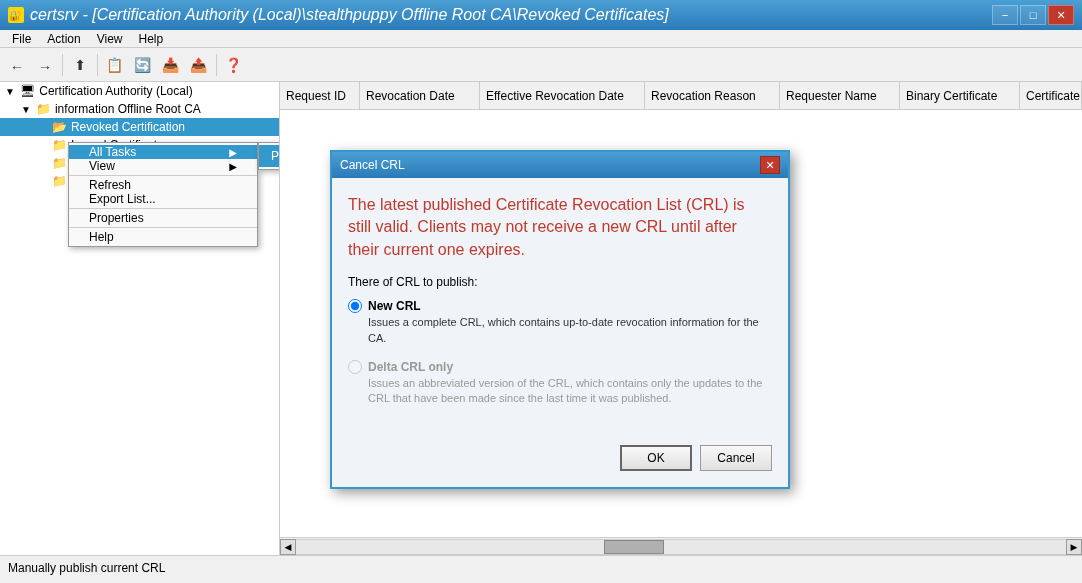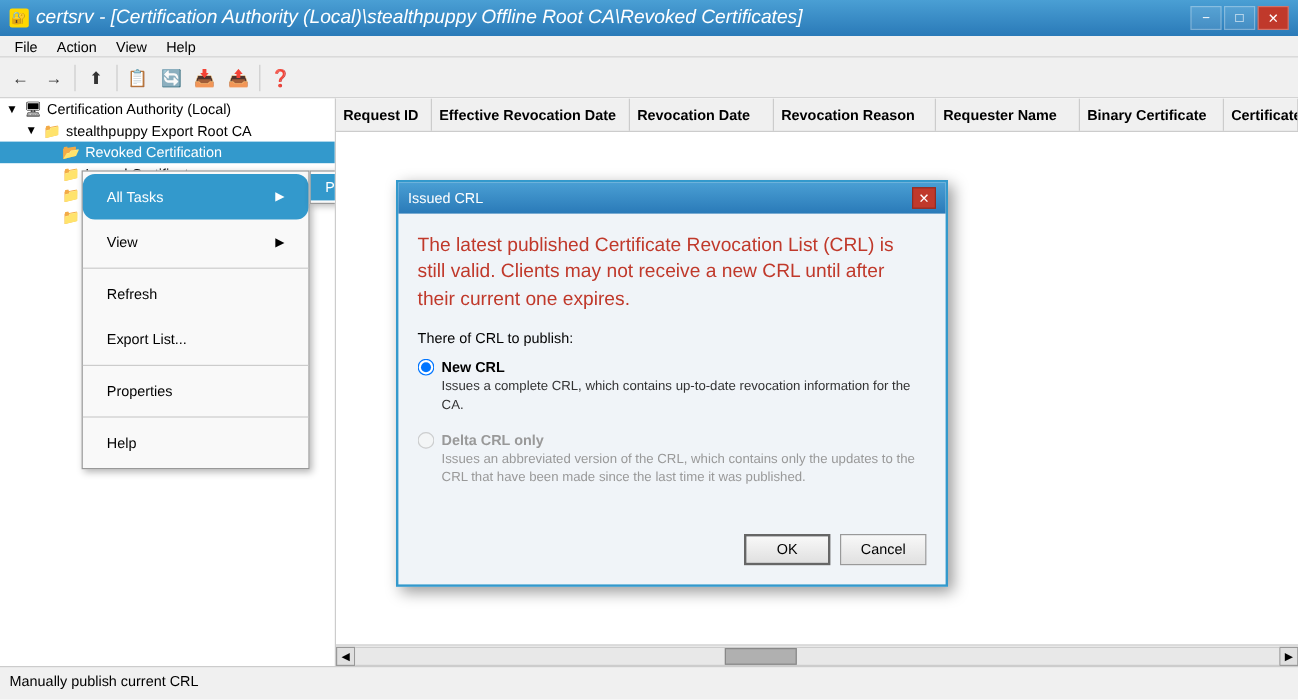--- a/index.html
+++ b/index.html
@@ -122,27 +122,26 @@
       left: 68px;
       top: 60px;
       width: 190px;
       background: #f9f9f9;
       border: 1px solid #999;
       box-shadow: 2px 2px 6px rgba(0,0,0,0.3);
       z-index: 100;
       padding: 2px 0;
     }
     .ctx-item {
-      padding: 12px 20px;
+      padding: 0 20px;
       cursor: pointer;
       font-size: 12px;
       display: flex;
       align-items: center;
       justify-content: space-between;
-      border-radius: 10px;
     }
     .ctx-item.selected { background: #3399cc; color: white; }
     .ctx-divider { height: 1px; background: #ccc; margin: 2px 0; }
     .ctx-arrow { font-size: 10px; }
 
     
     .submenu {
       position: absolute;
       left: 258px;
       top: 60px;
@@ -180,21 +179,20 @@
     }
     .th-cell {
       padding: 4px 6px;
       border-right: 1px solid #ccc;
       font-size: 12px;
       display: flex;
       align-items: center;
       cursor: pointer;
       white-space: nowrap;
       overflow: hidden;
-      font-weight: bold;
     }
 
     
     .table-body {
       flex: 1;
       display: flex;
       align-items: center;
       justify-content: center;
       color: #333;
       font-size: 12px;
@@ -376,21 +374,21 @@
   <div class="tree-panel">
 
     <div class="tree-item" style="padding-left:4px;">
       <span class="tree-expand">▼</span>
       <span>🖥</span>
       <span>Certification Authority (Local)</span>
     </div>
     <div class="tree-item" style="padding-left:20px;">
       <span class="tree-expand">▼</span>
       <span>📁</span>
-      <span>stealthpuppy Export Root CA</span>
+      <span>information Offline Root CA</span>
     </div>
     <div class="tree-item selected" style="padding-left:36px;">
       <span class="tree-expand"> </span>
       <span>📂</span>
       <span>Revoked Certification</span>
     </div>
     <div class="tree-item" style="padding-left:36px;">
       <span class="tree-expand"> </span>
       <span>📁</span>
       <span>Issued Certificates</span>
@@ -438,25 +436,25 @@
       </div>
     </div>
   </div>
 
   <div class="content-panel">
 
     <div class="table-header">
       <div class="th-cell" style="width:80px;">
         <span>Request ID</span>
       </div>
+      <div class="th-cell" style="width:120px;">
+        <span>Revocation Date</span>
+      </div>
       <div class="th-cell" style="width:165px;">
         <span>Effective Revocation Date</span>
-      </div>
-      <div class="th-cell" style="width:120px;">
-        <span>Revocation Date</span>
       </div>
       <div class="th-cell" style="width:135px;">
         <span>Revocation Reason</span>
       </div>
       <div class="th-cell" style="width:120px;">
         <span>Requester Name</span>
       </div>
       <div class="th-cell" style="width:120px;">
         <span>Binary Certificate</span>
       </div>
@@ -480,21 +478,21 @@
 </div>
 
 <div class="status-bar">
   <span>Manually publish current CRL</span>
 </div>
 
 <div class="modal-overlay">
   <div class="publish-dialog">
 
     <div class="dialog-title-bar">
-      <span>Issued CRL</span>
+      <span>Cancel CRL</span>
       <div class="dialog-close">✕</div>
     </div>
 
     <div class="dialog-body">
       <div class="dialog-warning">The latest published Certificate Revocation List (CRL) is still valid. Clients may not receive a new CRL until after their current one expires.</div>
 
       <div class="dialog-section-label">There of CRL to publish:</div>
 
       <div class="radio-option">
         <label class="radio-label">

